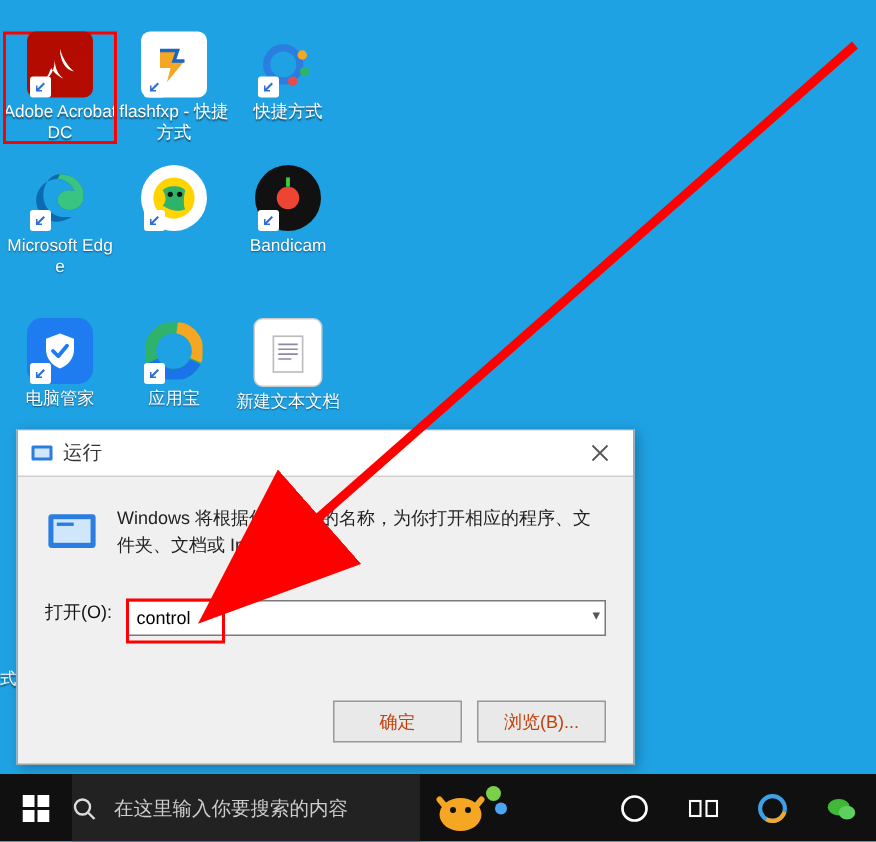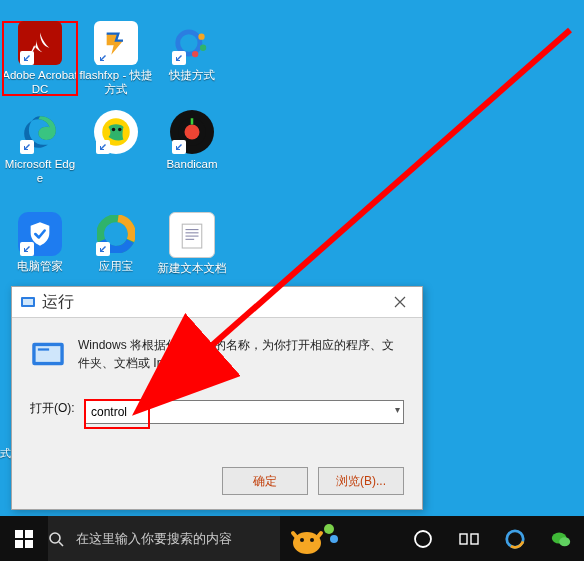--- a/index.html
+++ b/index.html
@@ -12,21 +12,21 @@
   .icon-label{color:#fff;font-size:11.5px;line-height:14px;text-shadow:0 1px 1px rgba(0,0,0,0.5);word-break:break-all;}
   
   .r1{top:0;margin-top:21px;} .r2{top:110px;} .r3{top:212px;}
   .c1{left:2px;} .c2{left:78px;} .c3{left:154px;}
   .sel{outline:2px solid #ff0000;outline-offset:-2px;}
 
   
   .run{position:absolute;left:11px;top:286px;width:410px;height:222px;background:#f0f0f0;border:1px solid #a5a5a5;box-shadow:2px 2px 8px rgba(0,0,0,0.25);}
   .run-titlebar{height:30px;background:#fff;border-bottom:1px solid #d0d0d0;display:flex;align-items:center;}
   .run-ico{width:16px;height:16px;margin:0 6px 0 8px;}
-  .run-title{font-size:16px;color:#333;font-family:Liberation Mono, monospace;}
+  .run-title{font-size:13px;color:#333;font-family:Liberation Mono, monospace;}
   .run-close{margin-left:auto;width:44px;height:30px;display:flex;align-items:center;justify-content:center;font-size:14px;color:#666;}
   .run-body{padding:18px 18px 0 18px;}
   .run-row1{display:flex;gap:12px;}
   .run-bigico{width:36px;height:36px;flex:none;}
   .run-desc{font-size:12px;color:#222;line-height:18px;}
   .run-row2{display:flex;align-items:flex-start;margin-top:28px;}
   .run-label{font-size:12px;color:#111;width:54px;}
   .run-input-wrap{position:relative;flex:1;}
   .run-input{width:100%;height:24px;border:1px solid #7a7a7a;font-size:12px;padding:0 22px 0 6px;box-sizing:border-box;background:#fff;}
   .run-input-redbox{position:absolute;left:0;top:-1px;width:62px;height:26px;border:2px solid #ff0000;pointer-events:none;}

